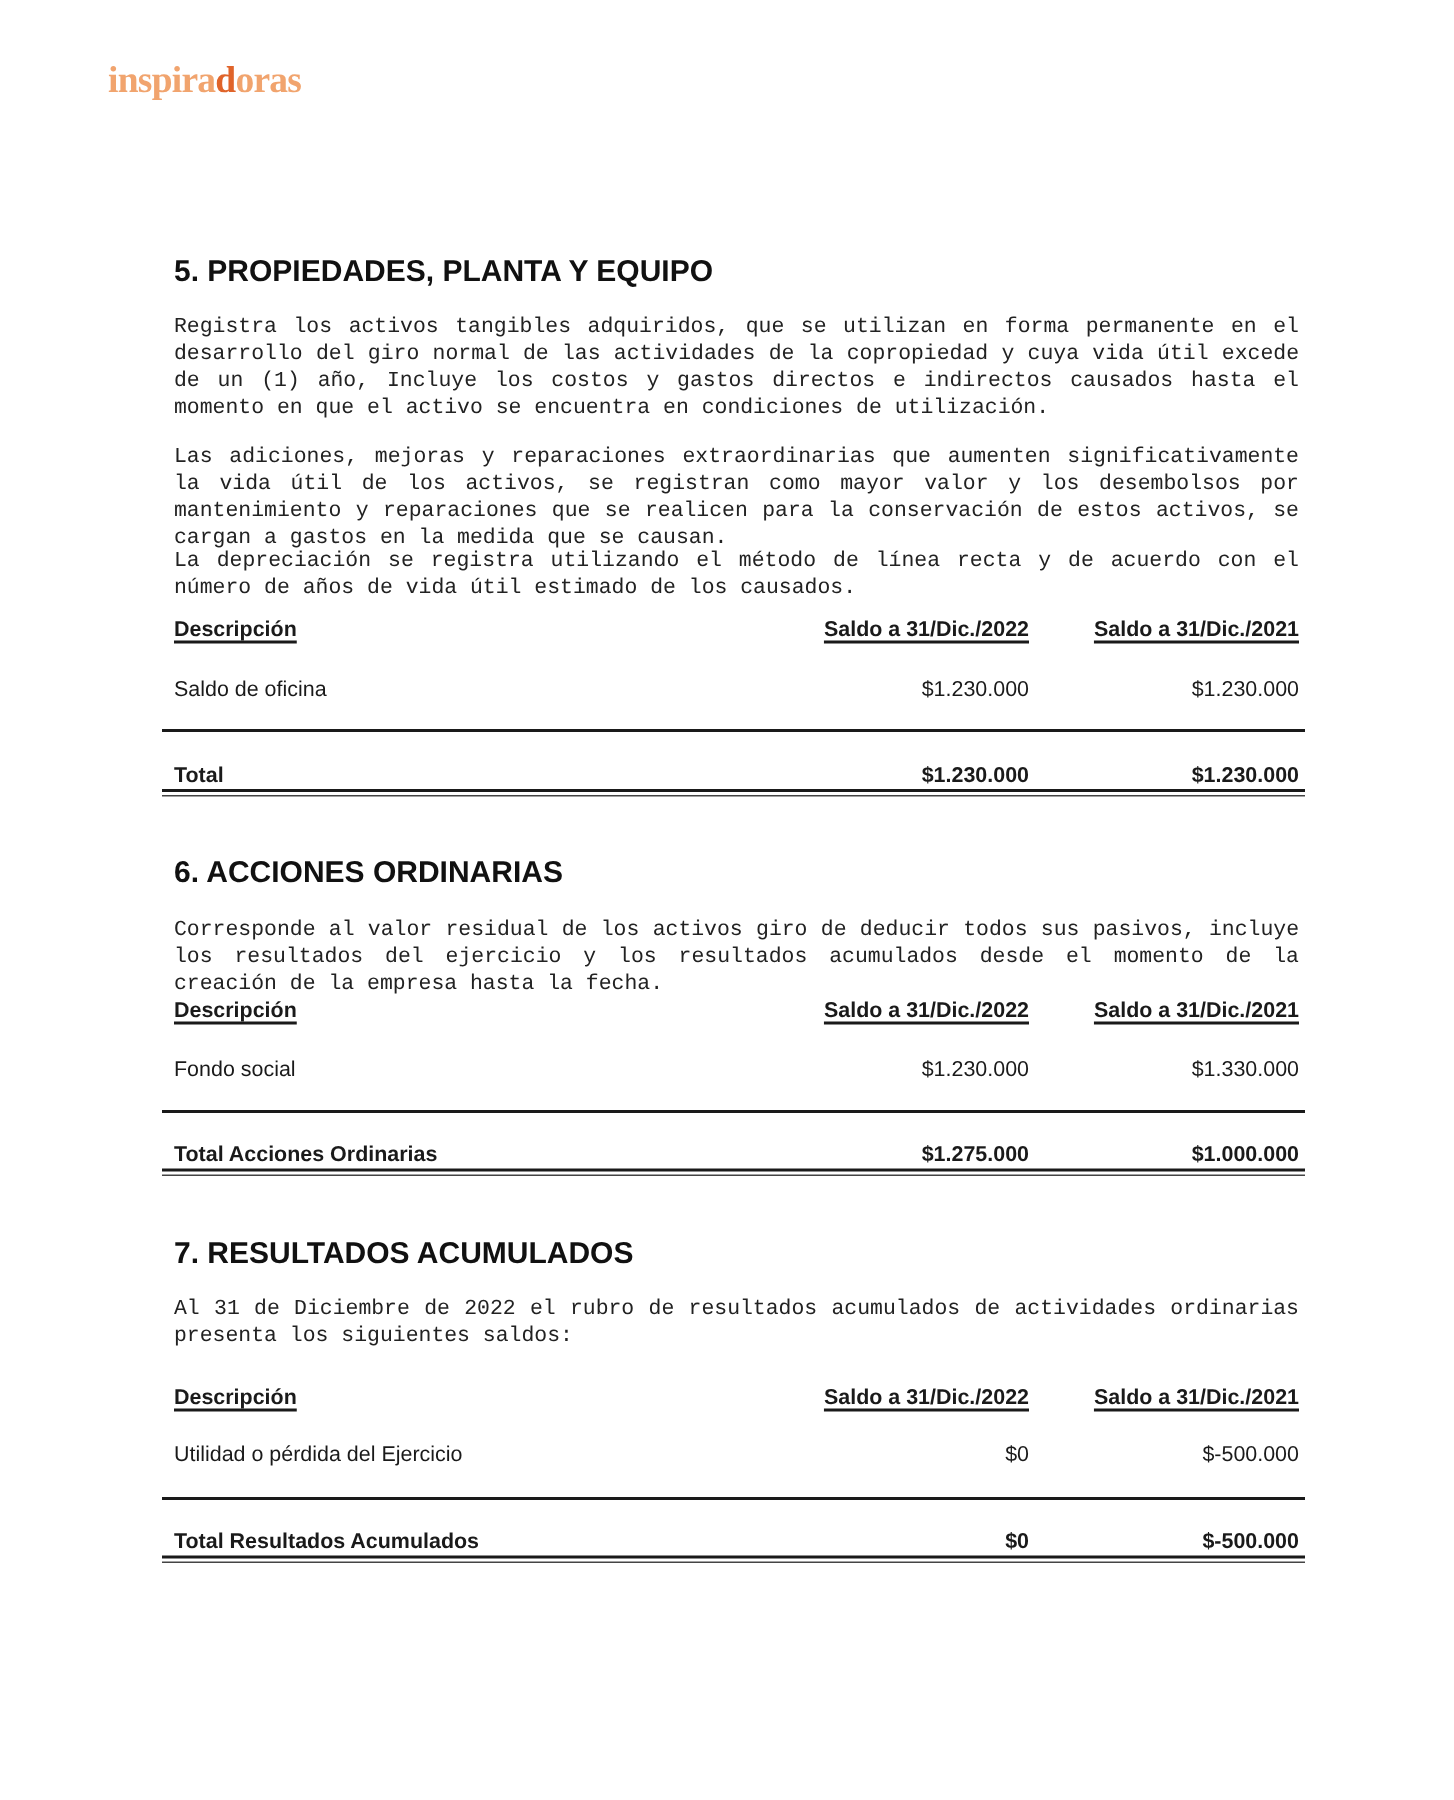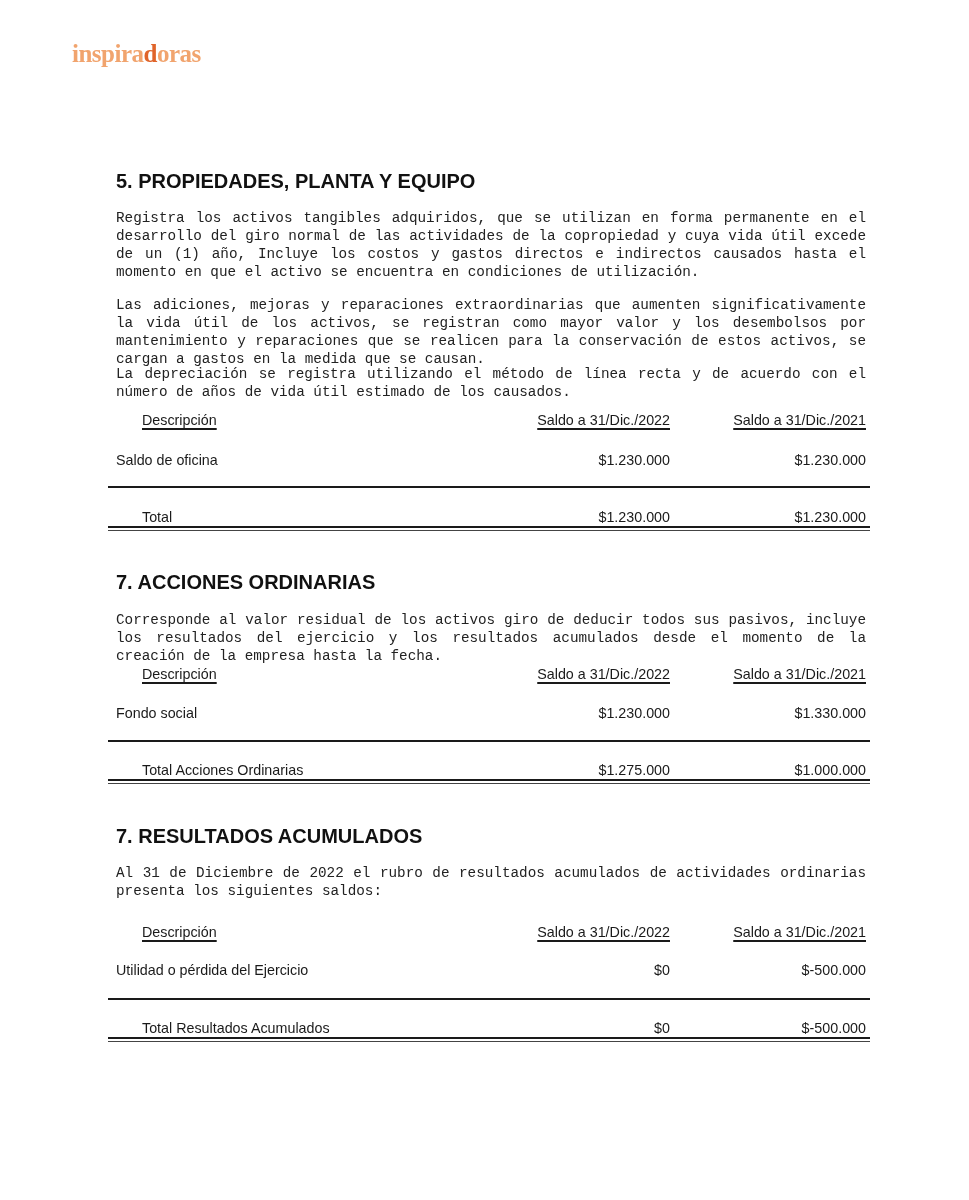--- a/index.html
+++ b/index.html
@@ -12,24 +12,24 @@
       font-family: Liberation Serif, serif; font-weight: bold; font-size: 25px;
       letter-spacing: -0.5px; color: #f1a46e;
     }
     .sec-title { position: absolute; left: 116px; font-weight: bold; font-size: 20px; color: #111; }
     .para {
       position: absolute; left: 116px; width: 750px; font-size: 14.3px; line-height: 18px;
       text-align: justify; color: #222; margin: 0; font-family: Liberation Mono, monospace;
     }
     .tbl { position: absolute; left: 108px; width: 762px; }
     .th-row, .td-row, .tot-row { position: absolute; left: 0; width: 762px; height: 20px; font-size: 14.3px; }
-    .th-row span, .tot-row span { font-weight: normal; margin-left: 26px; }
+    .th-row span, .tot-row span { font-weight: bold; }
     .th-row span { text-decoration: underline; text-decoration-thickness: 2px; text-underline-offset: 3px; }
     .c-desc { position: absolute; left: 8px; }
-    .c-2022 { position: absolute; right: 200px; text-align: right; }
+    .c-2022 { position: absolute; right: 184px; text-align: right; }
     .c-2021 { position: absolute; right: 4px; text-align: center; }
     .sep { position: absolute; left: 0; width: 762px; height: 2px; background: #1a1a1a; }
     .dbl { position: absolute; left: 0; width: 762px; height: 5px; border-top: 2px solid #1a1a1a; border-bottom: 1.5px solid #444; box-sizing: border-box; }
   </style>
 </head>
 <body>
 
 <div class="logo">
   <span><span>i</span><span>n</span><span>s</span><span>p</span><span>i</span><span>r</span><span>a</span><span style="color: rgb(224, 100, 42);">d</span><span>o</span><span>r</span><span>a</span><span>s</span></span>
 </div>
@@ -51,21 +51,21 @@
   </div>
   <div class="sep" style="top:74px"></div>
   <div class="tot-row" style="top:97px">
     <span class="c-desc">Total</span>
     <span class="c-2022">$1.230.000</span>
     <span class="c-2021">$1.230.000</span>
   </div>
   <div class="dbl" style="top:114px"></div>
 </div>
 
-<div class="sec-title" style="top:571px">7. ACCIONES ORDINARIAS</div>
+<div class="sec-title" style="top:571px">6. ACCIONES ORDINARIAS</div>
 <p class="para" style="top:611px">Corresponde al valor residual de los activos giro de deducir todos sus pasivos, incluye los resultados del ejercicio y los resultados acumulados desde el momento de la creación de la empresa hasta la fecha.</p>
 <div class="tbl" style="top:666px">
   <div class="th-row" style="top:0">
     <span class="c-desc">Descripción</span>
     <span class="c-2022">Saldo a 31/Dic./2022</span>
     <span class="c-2021">Saldo a 31/Dic./2021</span>
   </div>
   <div class="td-row" style="top:39px">
     <span class="c-desc">Fondo social</span>
     <span class="c-2022">$1.230.000</span>

